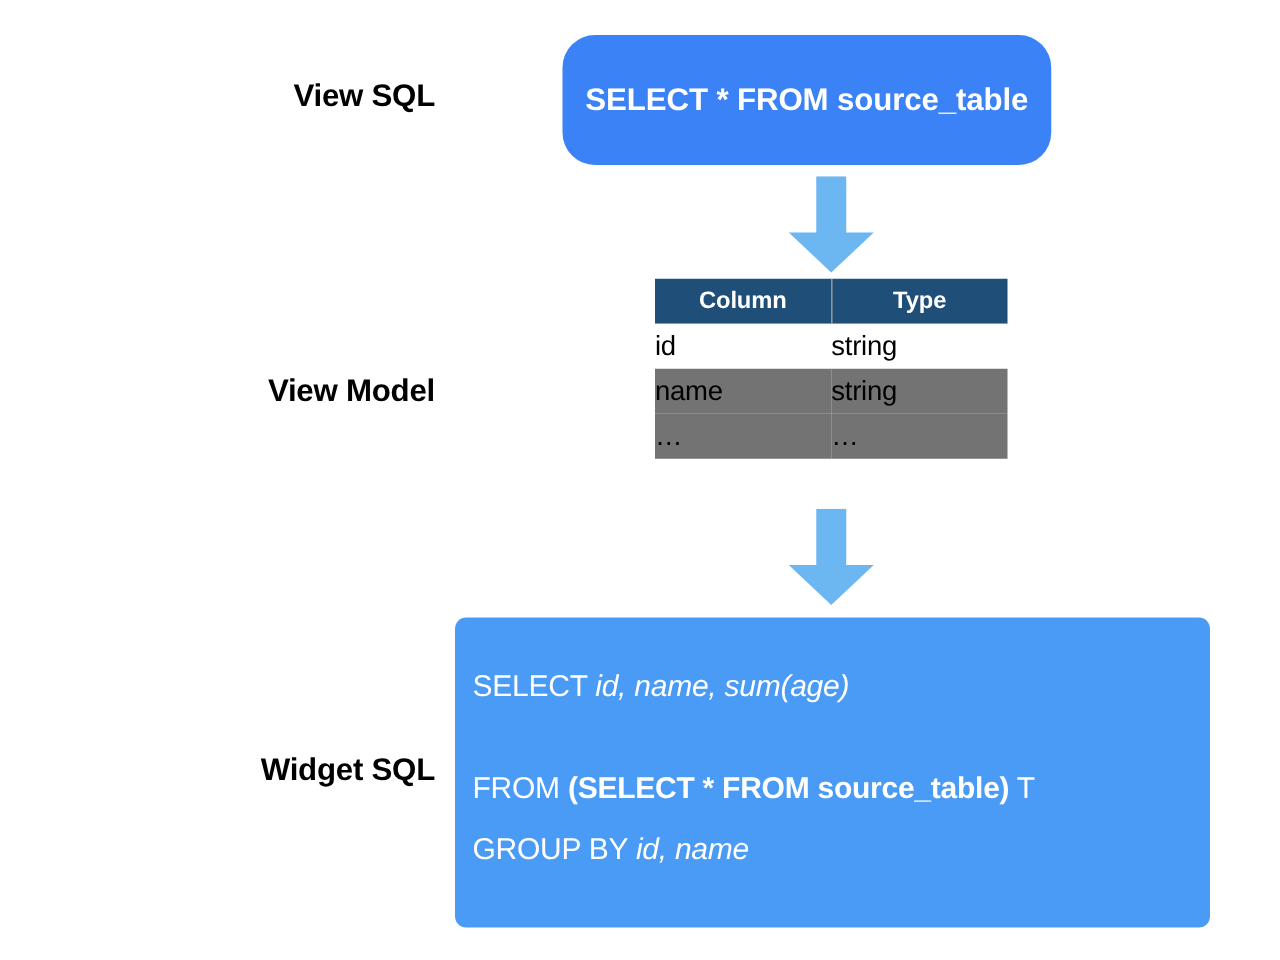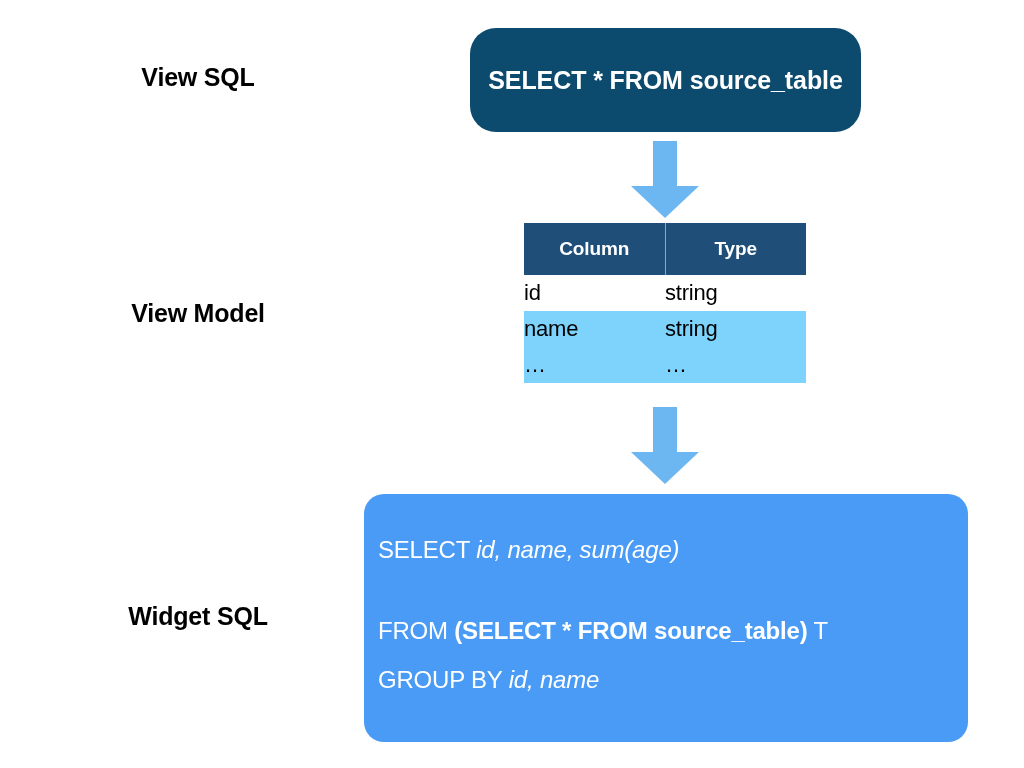--- a/index.html
+++ b/index.html
@@ -20,36 +20,36 @@
   }
 
   
   .row-label {
     position: absolute;
     font-weight: bold;
     font-size: 25px;
     color: #000000;
     letter-spacing: -0.2px;
     white-space: nowrap;
-    text-align: center;
+    text-align: right;
     width: 300px;
     left: 48px;
   }
   #label-view-sql   { top: 63px; }
   #label-view-model { top: 299px; }
   #label-widget-sql { top: 602px; }
 
   
   #view-sql-box {
     position: absolute;
-    left: 470px;
+    left: 450px;
     top: 28px;
     width: 391px;
     height: 104px;
-    background: #0c4a6e;
+    background: #3b82f6;
     border-radius: 26px;
     display: flex;
     align-items: center;
     justify-content: center;
   }
   #view-sql-text {
     color: #ffffff;
     font-size: 25px;
     font-weight: bold;
     letter-spacing: -0.1px;
@@ -72,49 +72,49 @@
     top: 223px;
     width: 282px;
     border-collapse: collapse;
     table-layout: fixed;
   }
   #view-model-table th {
     background: #1f4e79;
     color: #ffffff;
     font-size: 19px;
     font-weight: bold;
-    height: 52px;
+    height: 36px;
     text-align: center;
     padding: 0;
     letter-spacing: -0.1px;
   }
   #view-model-table th.col-type {
     border-left: 1px solid #a3a3a3;
   }
   #view-model-table td {
     height: 36px;
     padding: 0;
     font-size: 22px;
     color: #000000;
     background: #ffffff;
     letter-spacing: -0.2px;
   }
   #view-model-table tr.alt td {
-    background: #7dd3fc;
+    background: #737373;
   }
 
   
   #widget-sql-box {
     position: absolute;
     left: 364px;
     top: 494px;
     width: 604px;
     height: 248px;
     background: #4a9bf5;
-    border-radius: 20px;
+    border-radius: 9px;
   }
   .sql-line {
     position: absolute;
     left: 14px;
     color: #ffffff;
     font-size: 24px;
     white-space: nowrap;
     letter-spacing: -0.2px;
   }
   #sql-line-1 { top: 42px; }

